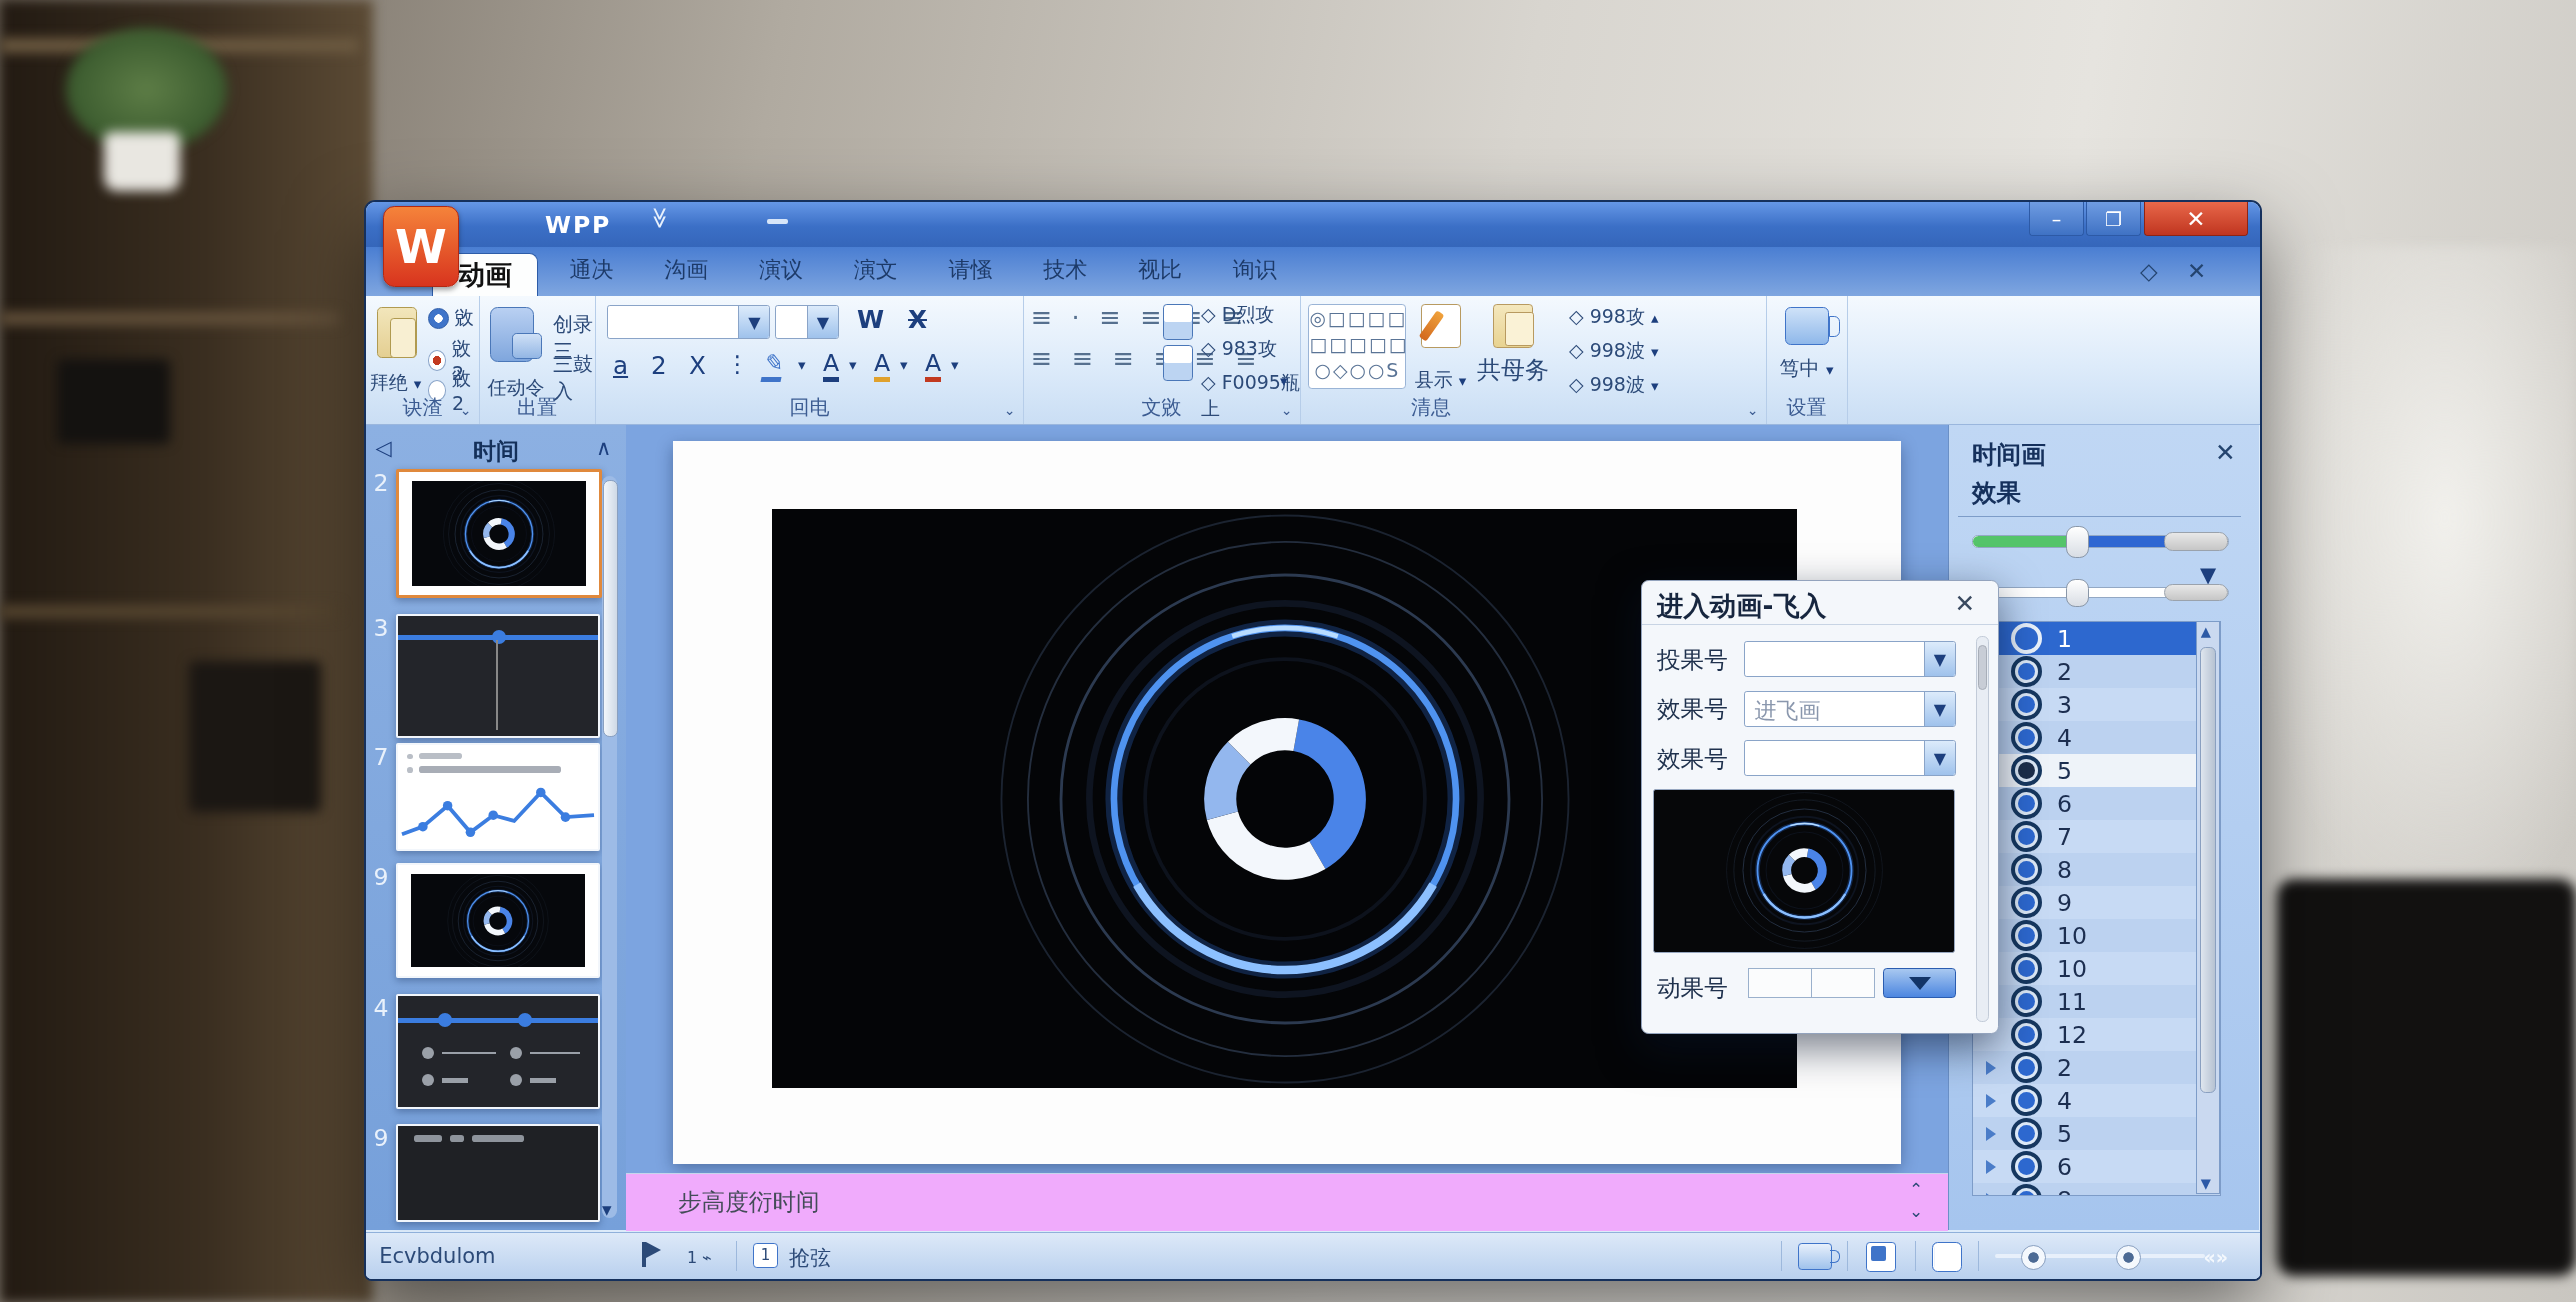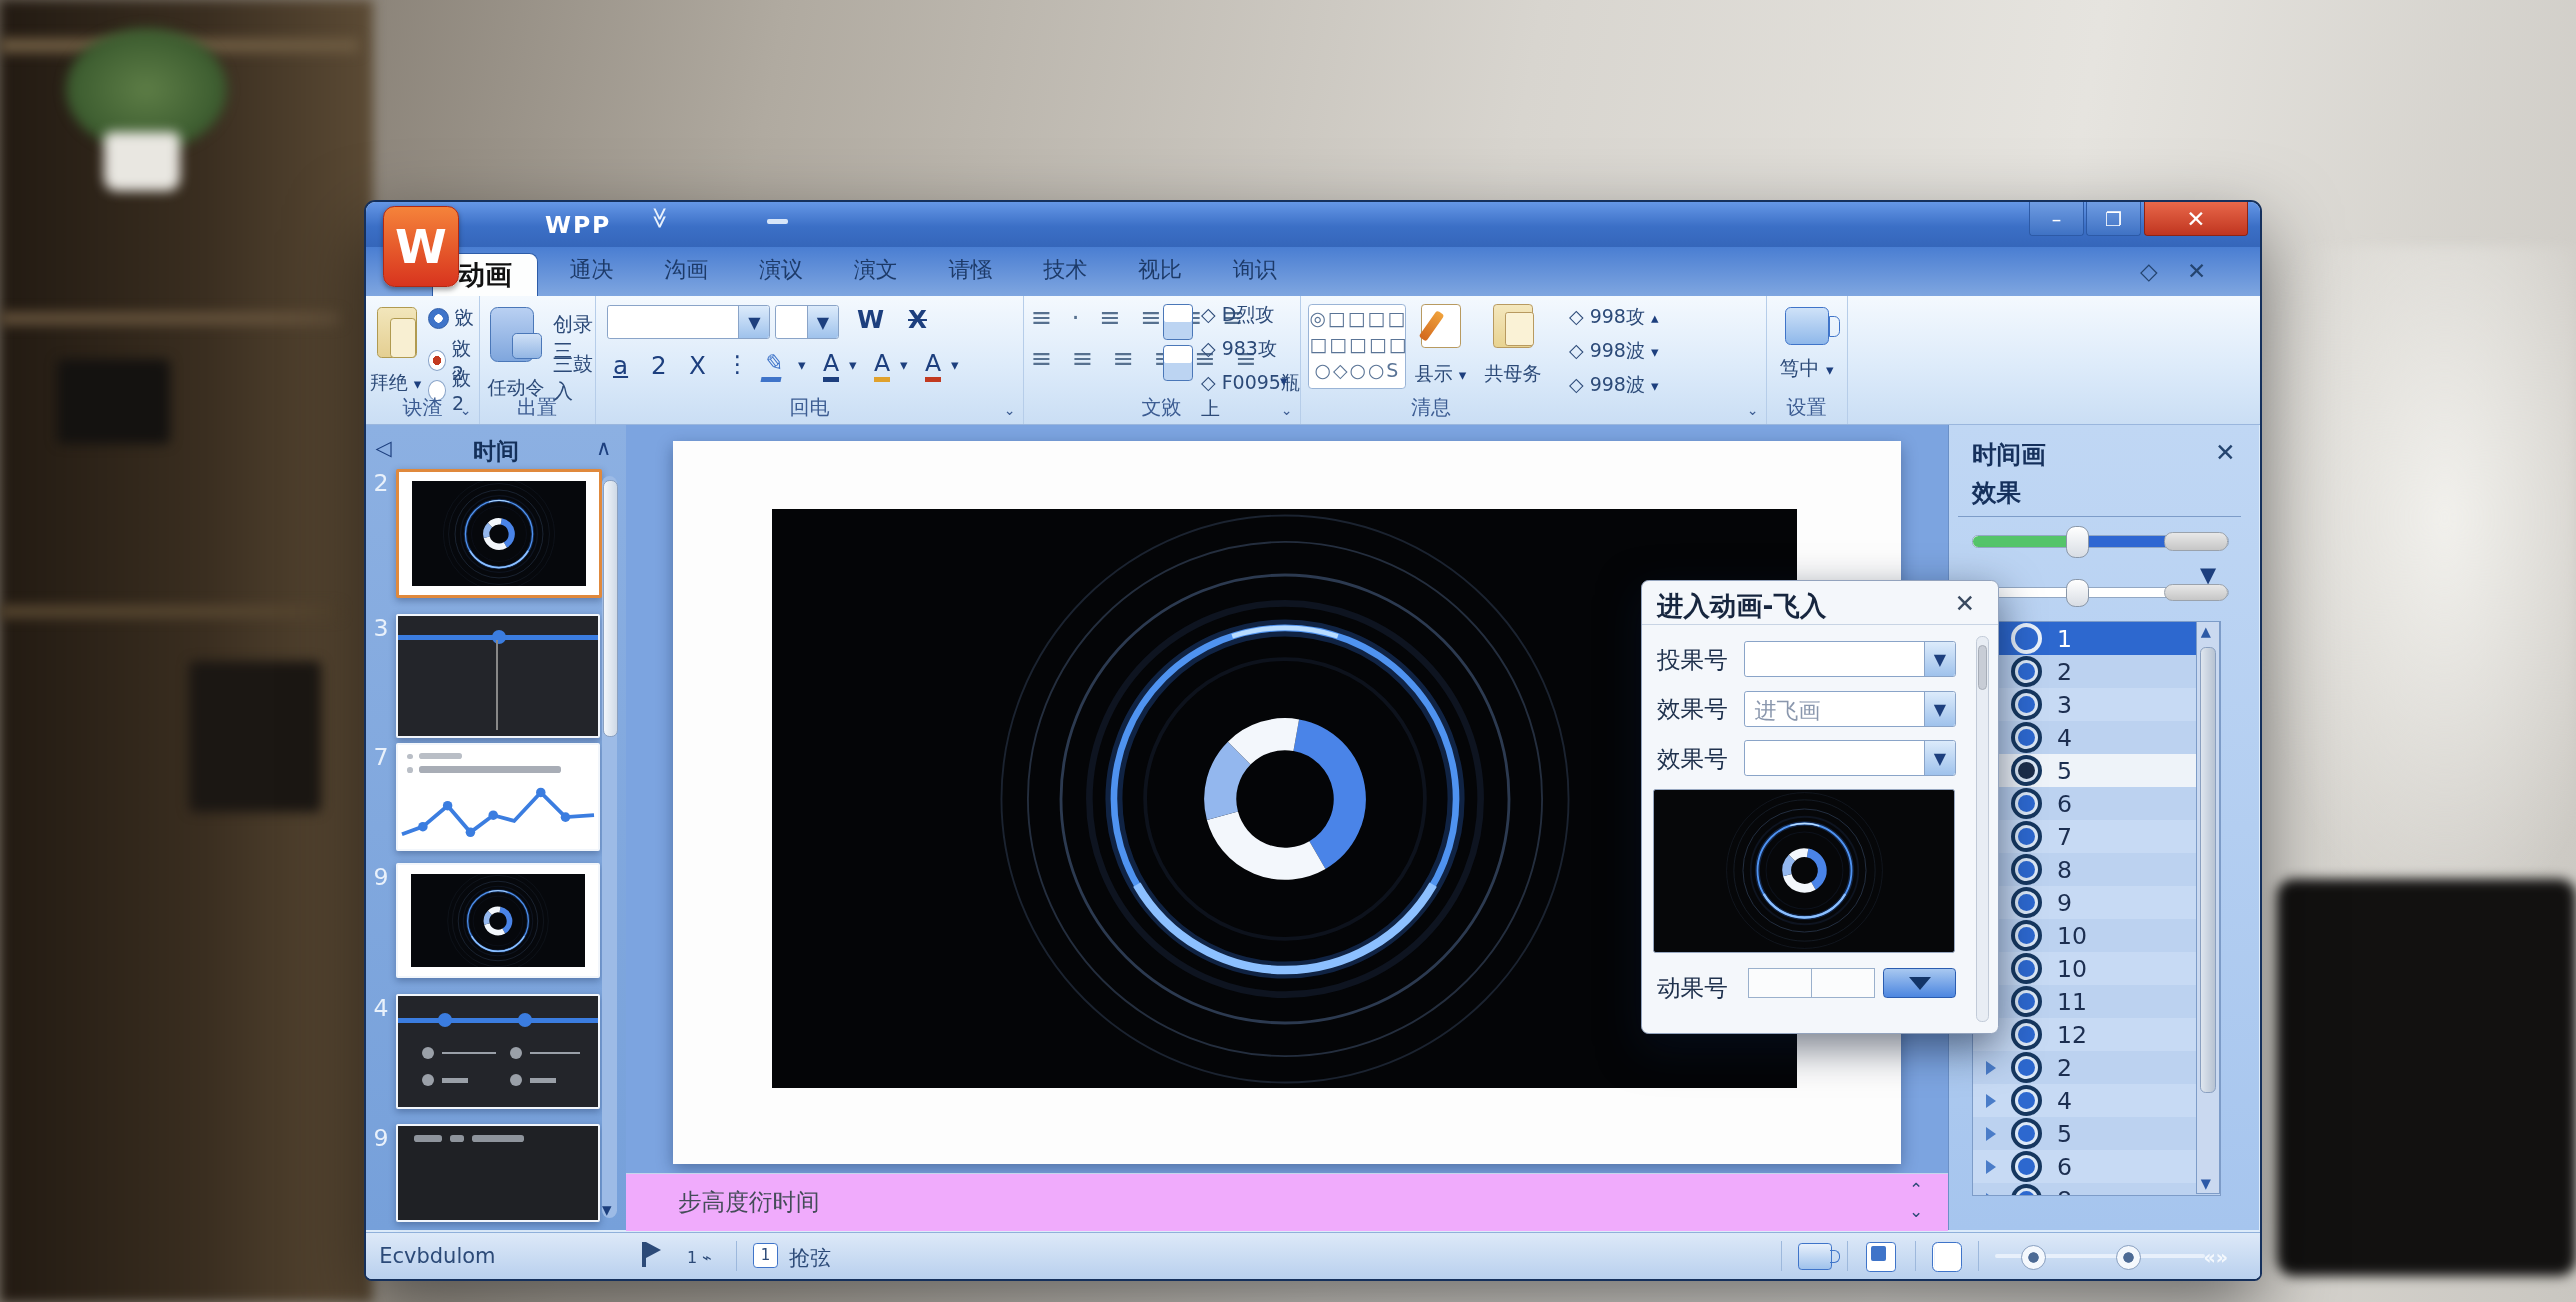--- a/index.html
+++ b/index.html
@@ -230,27 +230,27 @@
       <div class="abs" style="left:9.4px;top:7.6px;width:96px;height:83px;background:#fff;border:1.9px solid #9ab4d6;border-radius:3.8px;
                   color:#5a7496;font-size:19px;line-height:26.4px;text-align:center;letter-spacing:1.9px">
         <div>◎□□□□</div>
         <div>□□□□□</div>
         <div>○◇○○S</div>
       </div>
       <div class="abs" style="left:115px;top:7.6px;width:53px;text-align:center">
         <div style="margin:0 auto;width:38px;height:42px;background:#fff;border:1.9px solid #b89a60;border-radius:3.8px;position:relative">
           <div style="position:absolute;left:5.7px;top:5.7px;width:9.4px;height:32px;background:linear-gradient(#f0a23c,#d2691e);transform:rotate(35deg);border-radius:2.8px"></div>
           </div>
-        <div style="color:#2c4a78;font-size:19px;margin-top:13px"><span>县示</span> <span class="dd">▾</span></div>
+        <div style="color:#2c4a78;font-size:19px;margin-top:19px"><span>县示</span> <span class="dd">▾</span></div>
       </div>
       <div class="abs" style="left:176px;top:7.6px;width:76px;text-align:center">
         <div style="margin:0 auto;width:38px;height:42px;background:linear-gradient(#f4e7bd,#e8d391);border:1.9px solid #b89a60;border-radius:3.8px;position:relative">
           <div style="position:absolute;left:11.3px;top:7.6px;width:26.4px;height:32px;background:#faf2d6;border:1.9px solid #b89a60;border-radius:2.8px"></div>
           </div>
-        <div style="color:#2c4a78;font-size:19px;margin-top:13px"><span>共母务</span></div>
+        <div style="color:#2c4a78;font-size:24px;margin-top:6px"><span>共母务</span></div>
       </div>
       <div class="abs" style="left:270px;top:7.6px;color:#2c4a78;font-size:19px"><span>◇ 998攻</span> <span class="dd">▴</span></div>
       <div class="abs" style="left:270px;top:42px;color:#2c4a78;font-size:19px"><span>◇ 998波</span> <span class="dd">▾</span></div>
       <div class="abs" style="left:270px;top:76px;color:#2c4a78;font-size:19px"><span>◇ 998波</span> <span class="dd">▾</span></div>
       <div class="glabel" style="left:28px;right:auto;width:208px">清息</div>
       <div class="gchev">⌄</div>
     </div>
 
     <div class="rgroup" style="left:1400px;width:81px">
       <div style="margin:11.3px auto 0;width:42px;height:36px;background:linear-gradient(#cfe2f8,#8fb8ea);border:1.9px solid #3f74c9;border-radius:5.7px;position:relative">

